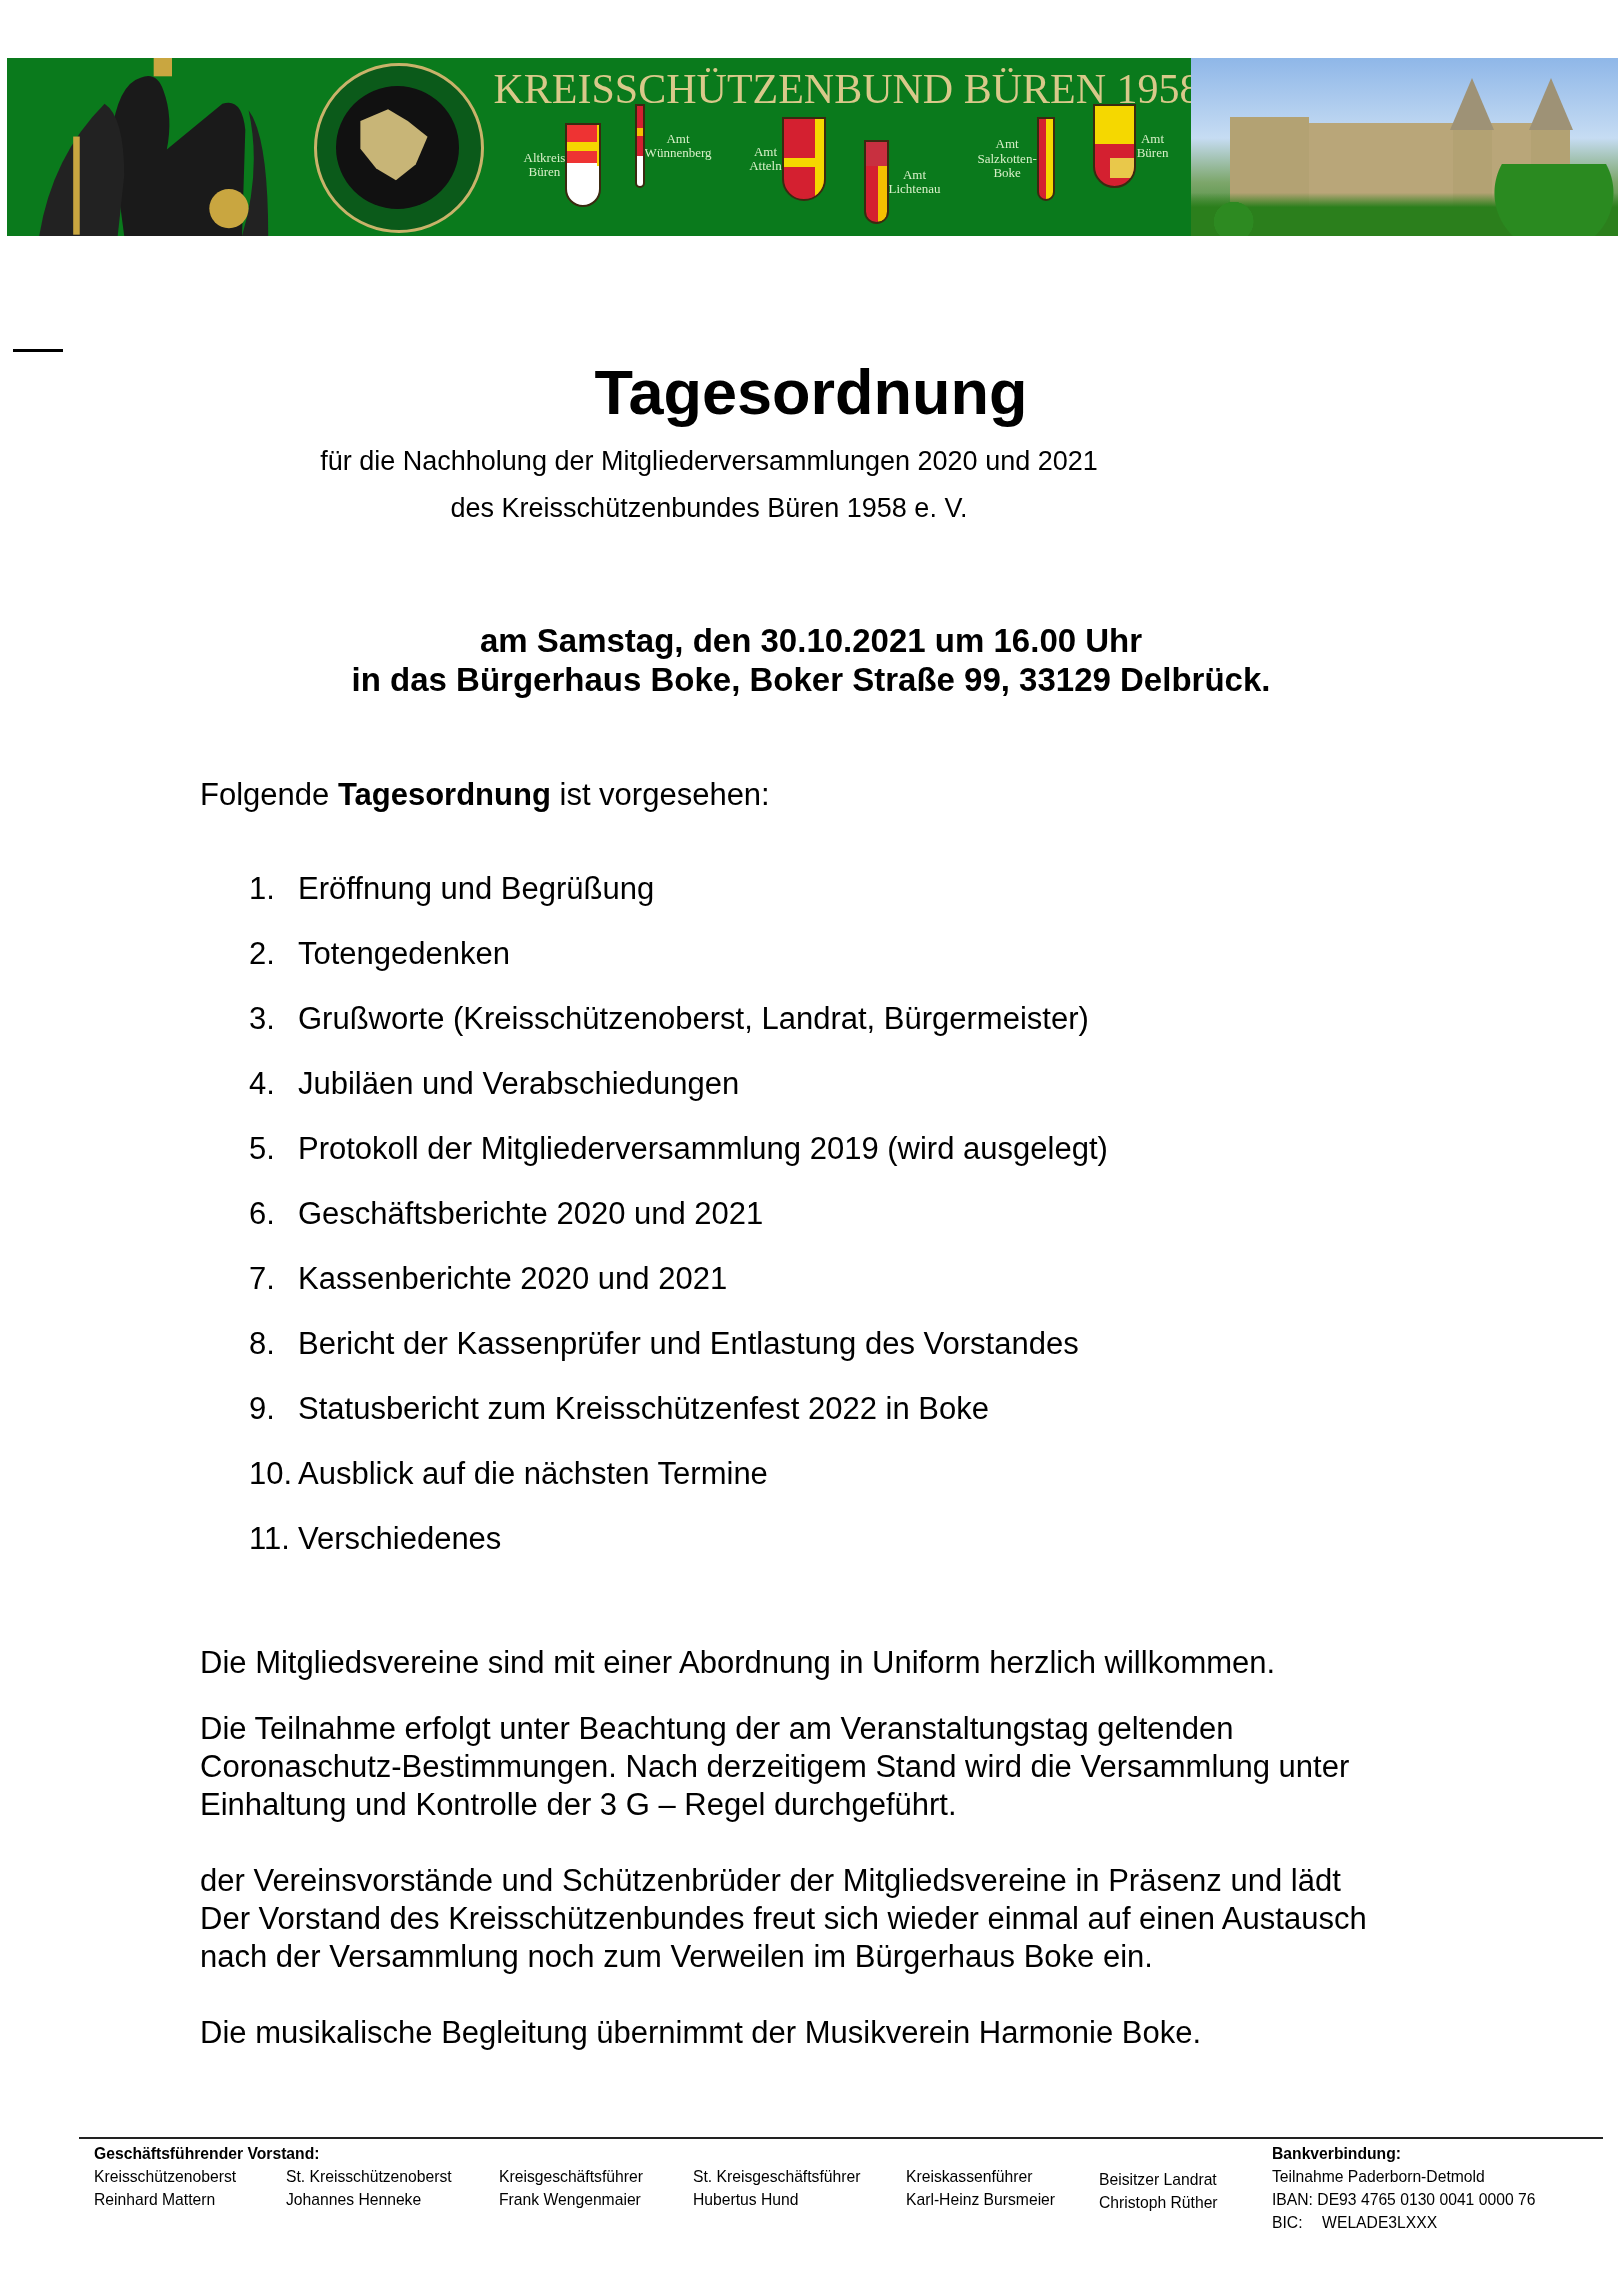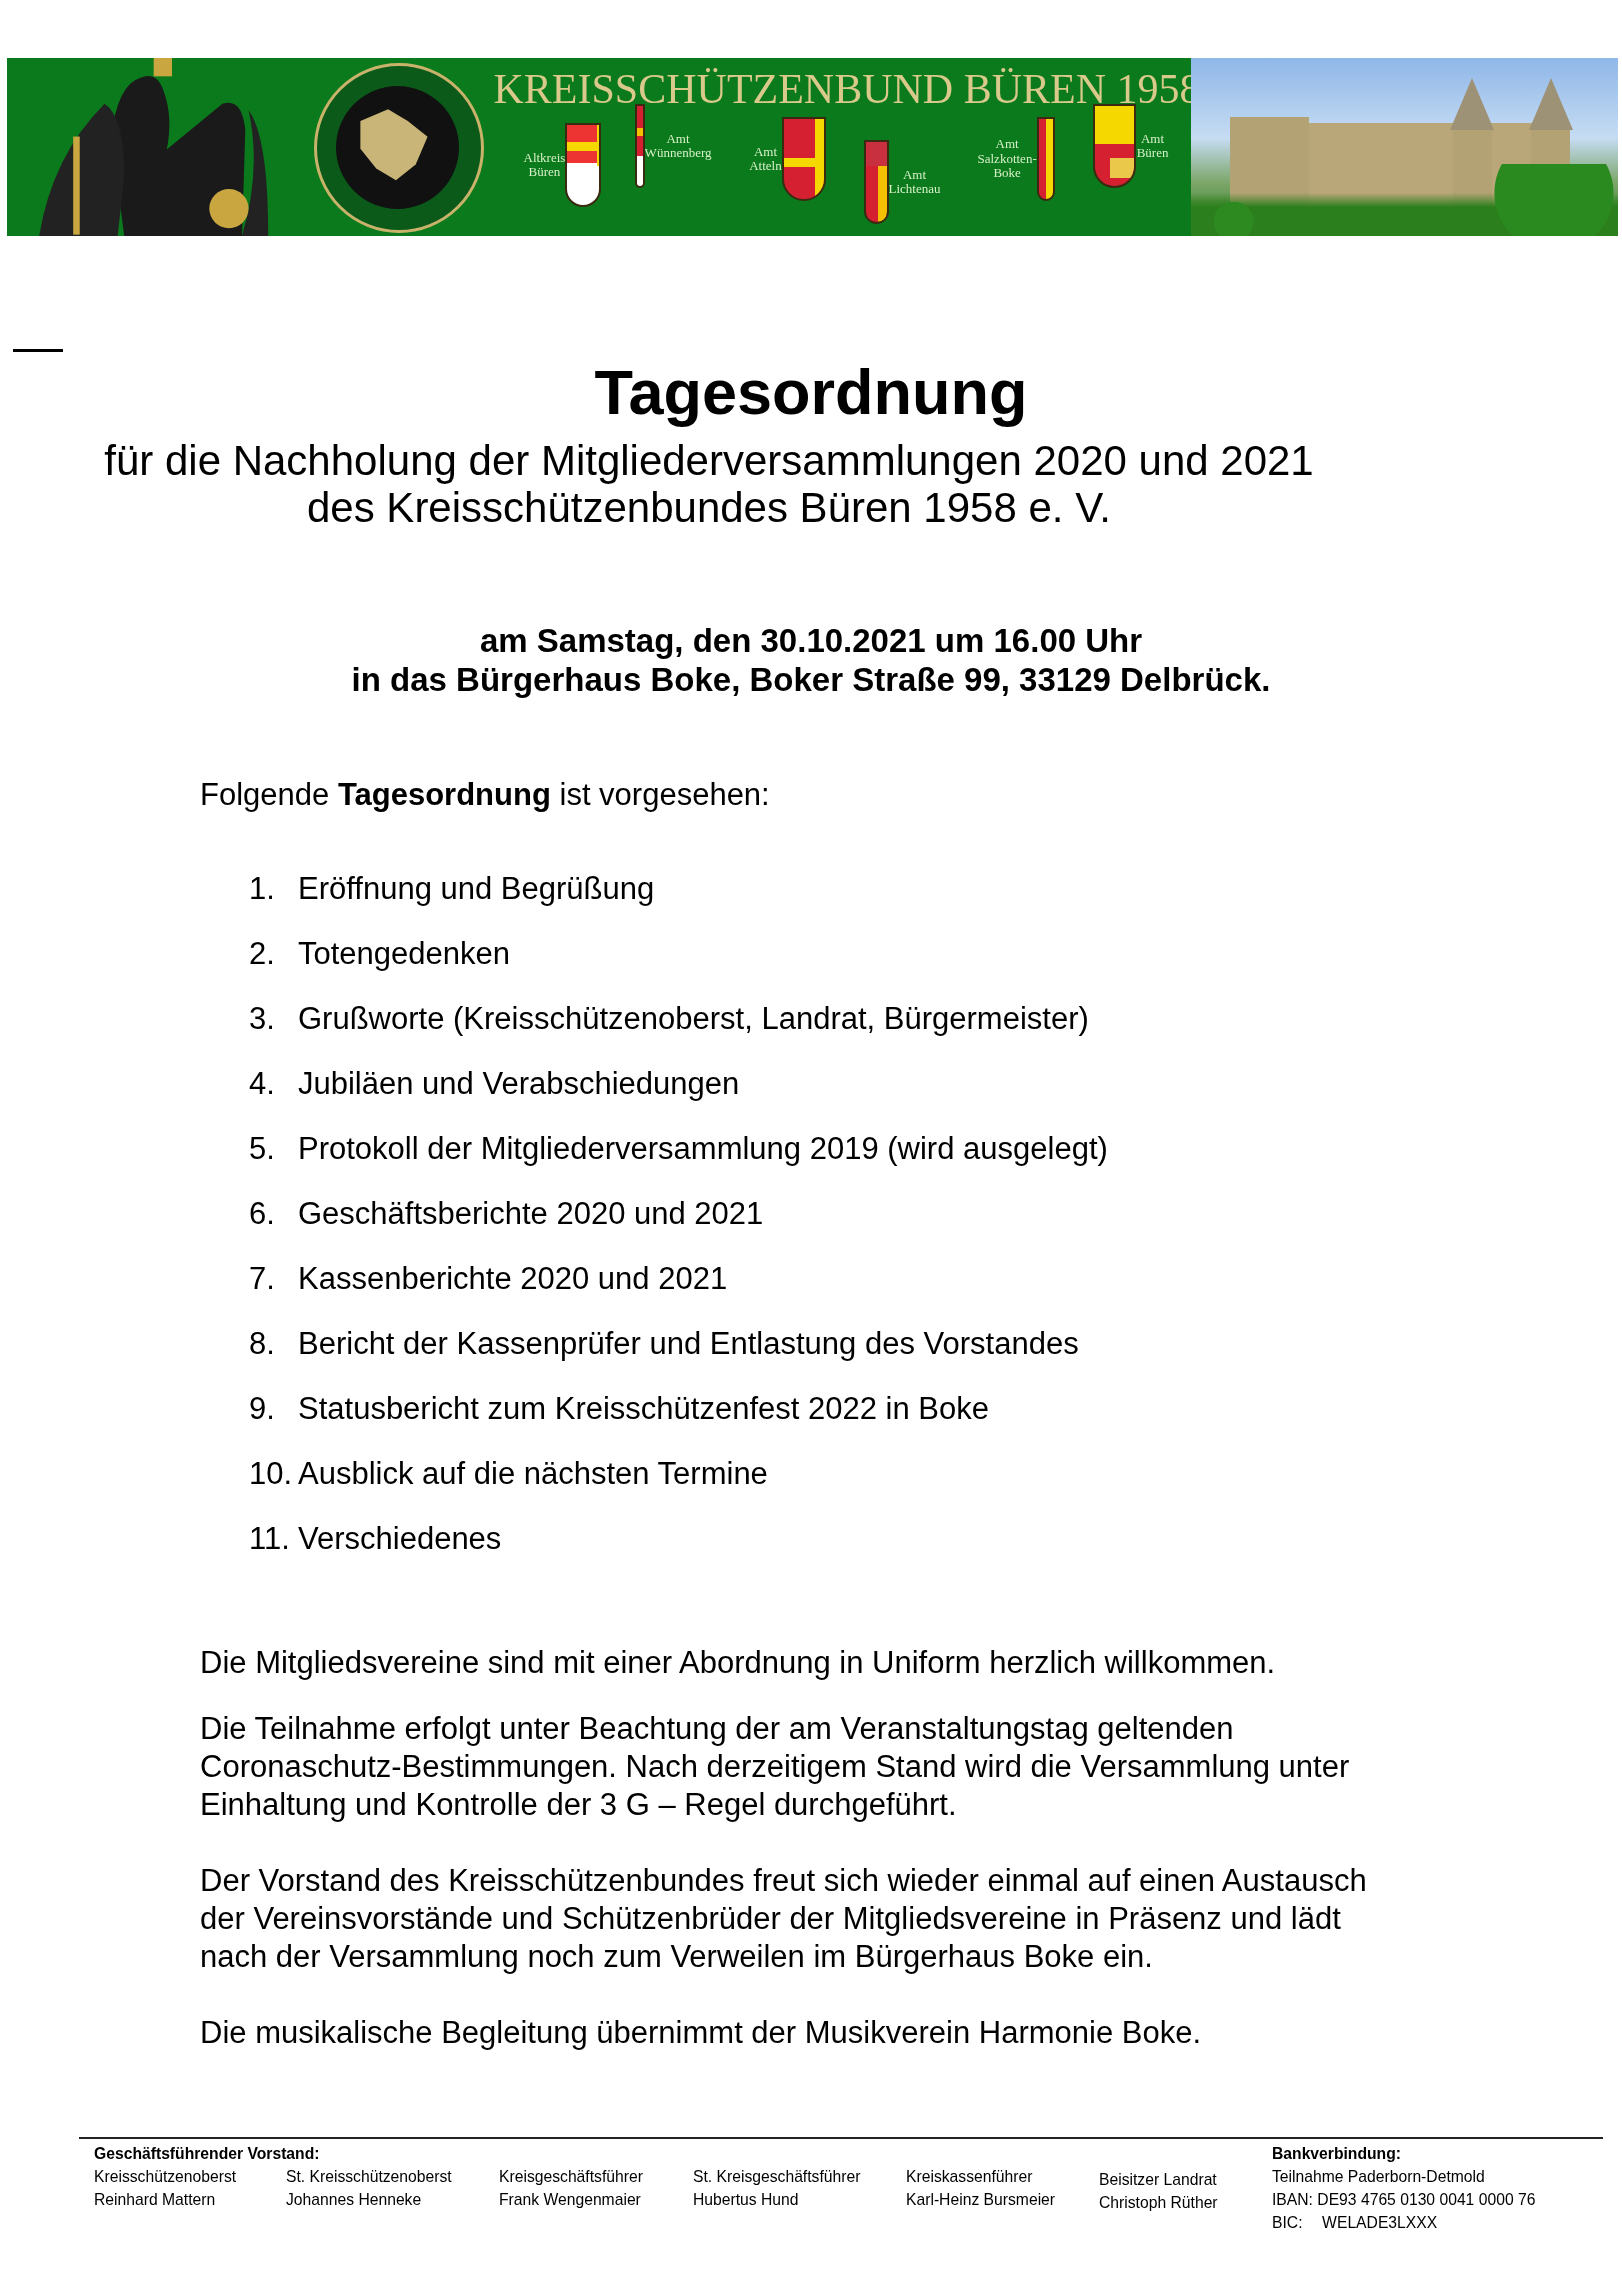--- a/index.html
+++ b/index.html
@@ -31,21 +31,21 @@
     .trees { position: absolute; left: 0; bottom: 0; width: 100%; height: 72px;
              background: radial-gradient(circle at 10% 80%, #2d8a21 19.6px, transparent 20px),
                          radial-gradient(circle at 85% 40%, #2a8a20 59px, transparent 60px),
                          linear-gradient(transparent 40%, #2b7f1c 60%); }
 
     .side-mark { position: absolute; left: 13px; top: 349px; width: 50px; height: 2.6px; background: #000; }
 
     .title { position: absolute; left: 0; width: 1622px; text-align: center; top: 353px;
              font-family: "Liberation Sans", sans-serif; font-weight: bold; font-size: 63px; line-height: 79px; }
     .subtitle { position: absolute; left: 0; width: 1418px; text-align: center;
-                font-size: 42px; line-height: 46px; }
+                font-size: 27px; line-height: 46px; }
     .when { position: absolute; left: 0; width: 1622px; text-align: center; font-weight: bold;
             font-size: 33px; line-height: 41px; }
 
     .intro { position: absolute; left: 200px; top: 775px; font-size: 31px; line-height: 39px; white-space: nowrap; }
     .intro b { font-weight: bold; }
 
     .agenda { position: absolute; left: 249px; top: 869px; margin: 0; padding: 0; list-style: none; }
     .agenda li { height: 65px; font-size: 31px; line-height: 39px; white-space: nowrap; display: flex; }
     .agenda .num { width: 49px; display: inline-block; }
 
@@ -188,22 +188,22 @@
 
 <div class="para" style="top:1634px;margin-top:10px;">
   <div>Die Mitgliedsvereine sind mit einer Abordnung in Uniform herzlich willkommen.</div>
 </div>
 <div class="para" style="top:1710px;">
   <div>Die Teilnahme erfolgt unter Beachtung der am Veranstaltungstag geltenden</div>
   <div>Coronaschutz-Bestimmungen. Nach derzeitigem Stand wird die Versammlung unter</div>
   <div>Einhaltung und Kontrolle der 3 G – Regel durchgeführt.</div>
 </div>
 <div class="para" style="top:1862px;">
+  <div>der Vereinsvorstände und Schützenbrüder der Mitgliedsvereine in Präsenz und lädt</div>
   <div>Der Vorstand des Kreisschützenbundes freut sich wieder einmal auf einen Austausch</div>
-  <div>der Vereinsvorstände und Schützenbrüder der Mitgliedsvereine in Präsenz und lädt</div>
   <div>nach der Versammlung noch zum Verweilen im Bürgerhaus Boke ein.</div>
 </div>
 <div class="para" style="top:2014px;">
   <div>Die musikalische Begleitung übernimmt der Musikverein Harmonie Boke.</div>
 </div>
 
 <div class="footer-rule"></div>
 <div class="footer">
   <div class="col" style="left:94px;">
     <div class="hdr">Geschäftsführender Vorstand:</div>

